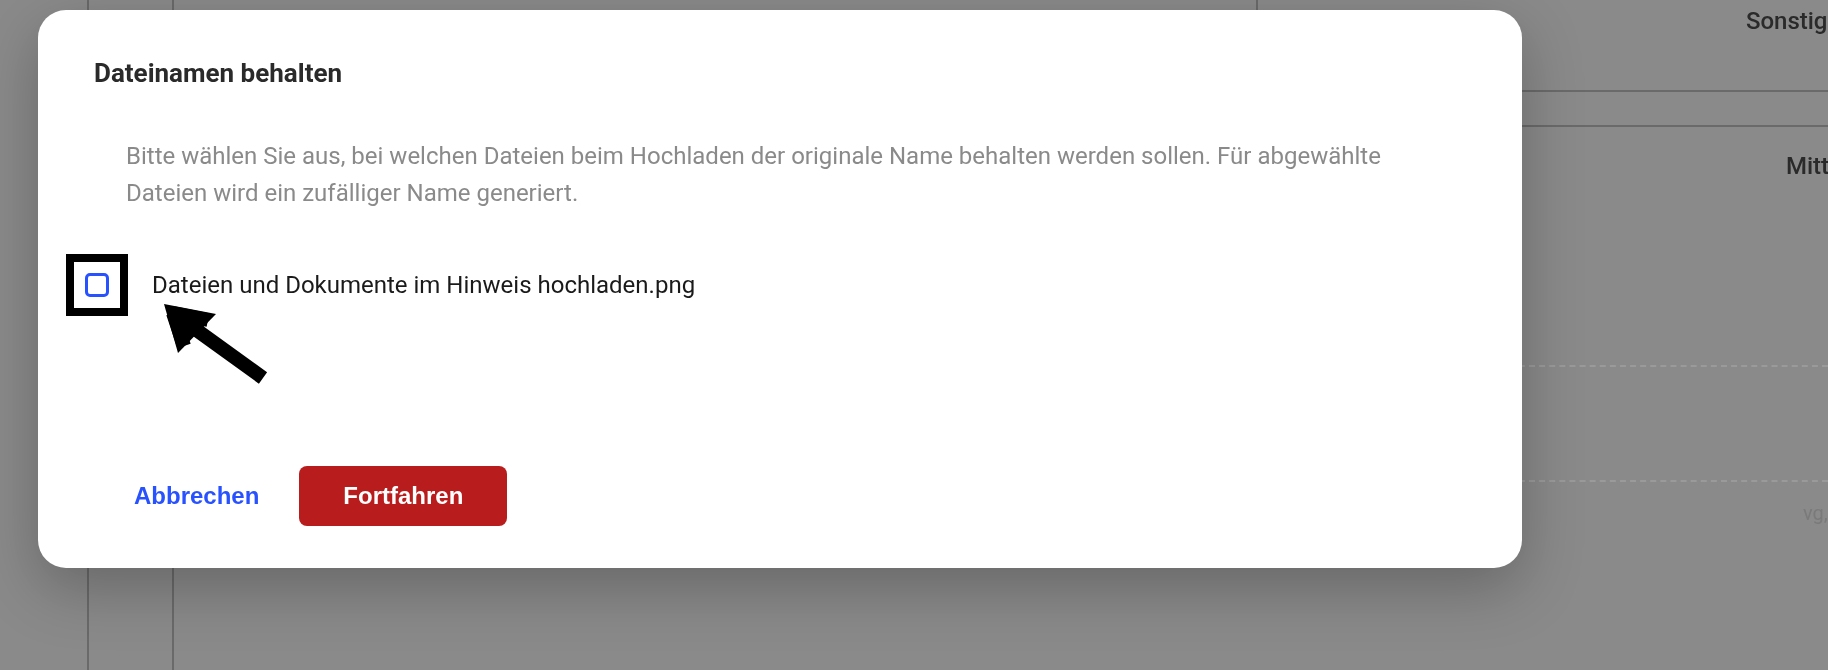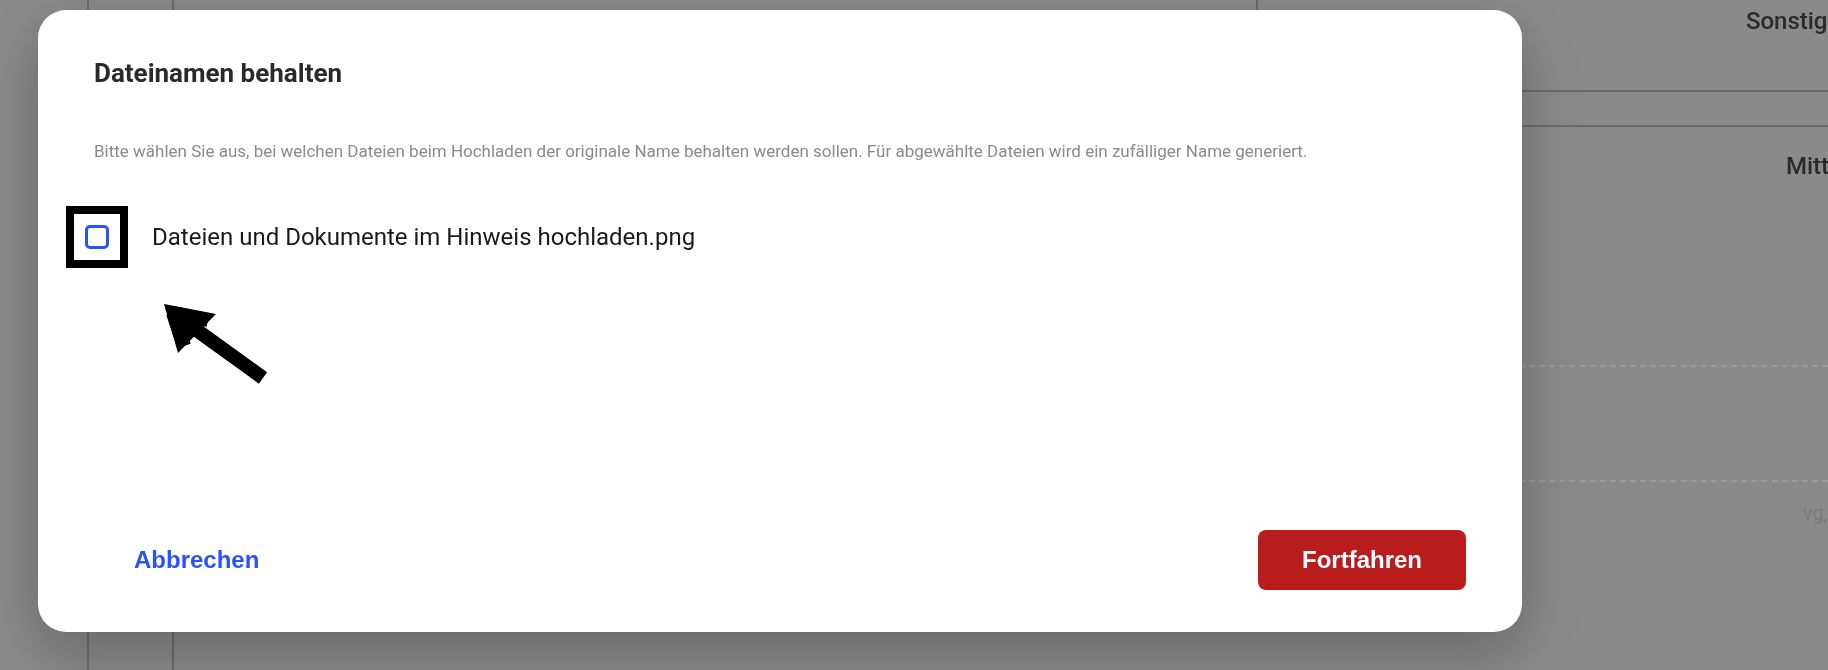--- a/index.html
+++ b/index.html
@@ -127,39 +127,40 @@
       width: 400px;
       height: 0;
       border-top: 2px dashed #9a9a9a;
     }
     
     .modal {
       position: absolute;
       left: 38px;
       top: 10px;
       width: 1484px;
-      height: 622px;
+      height: 558px;
       background: #ffffff;
       border-radius: 28px;
       box-shadow: 0 20px 60px rgba(0,0,0,0.25);
       padding: 48px 56px 42px 56px;
     }
     
     .modal-title {
       font-size: 26px;
       font-weight: 700;
       color: #2a2a2a;
       margin-bottom: 50px;
     }
     
     .modal-description {
-      font-size: 17px;
+      font-size: 24px;
       color: #8a8a8a;
       line-height: 1.55;
       margin-bottom: 42px;
+      margin-left: 32px;
     }
     
     .file-row {
       display: flex;
       align-items: center;
       gap: 24px;
       margin-left: -28px;
     }
     
     .checkbox-highlight {
@@ -194,21 +195,20 @@
       top: 288px;
       pointer-events: none;
     }
     
     .modal-footer {
       position: absolute;
       bottom: 42px;
       left: 56px;
       right: 56px;
       display: flex;
-      justify-content: space-between;
       align-items: center;
     }
     
     .cancel-button {
       background: none;
       border: none;
       color: #2952ff;
       font-size: 24px;
       font-weight: 700;
       cursor: pointer;

